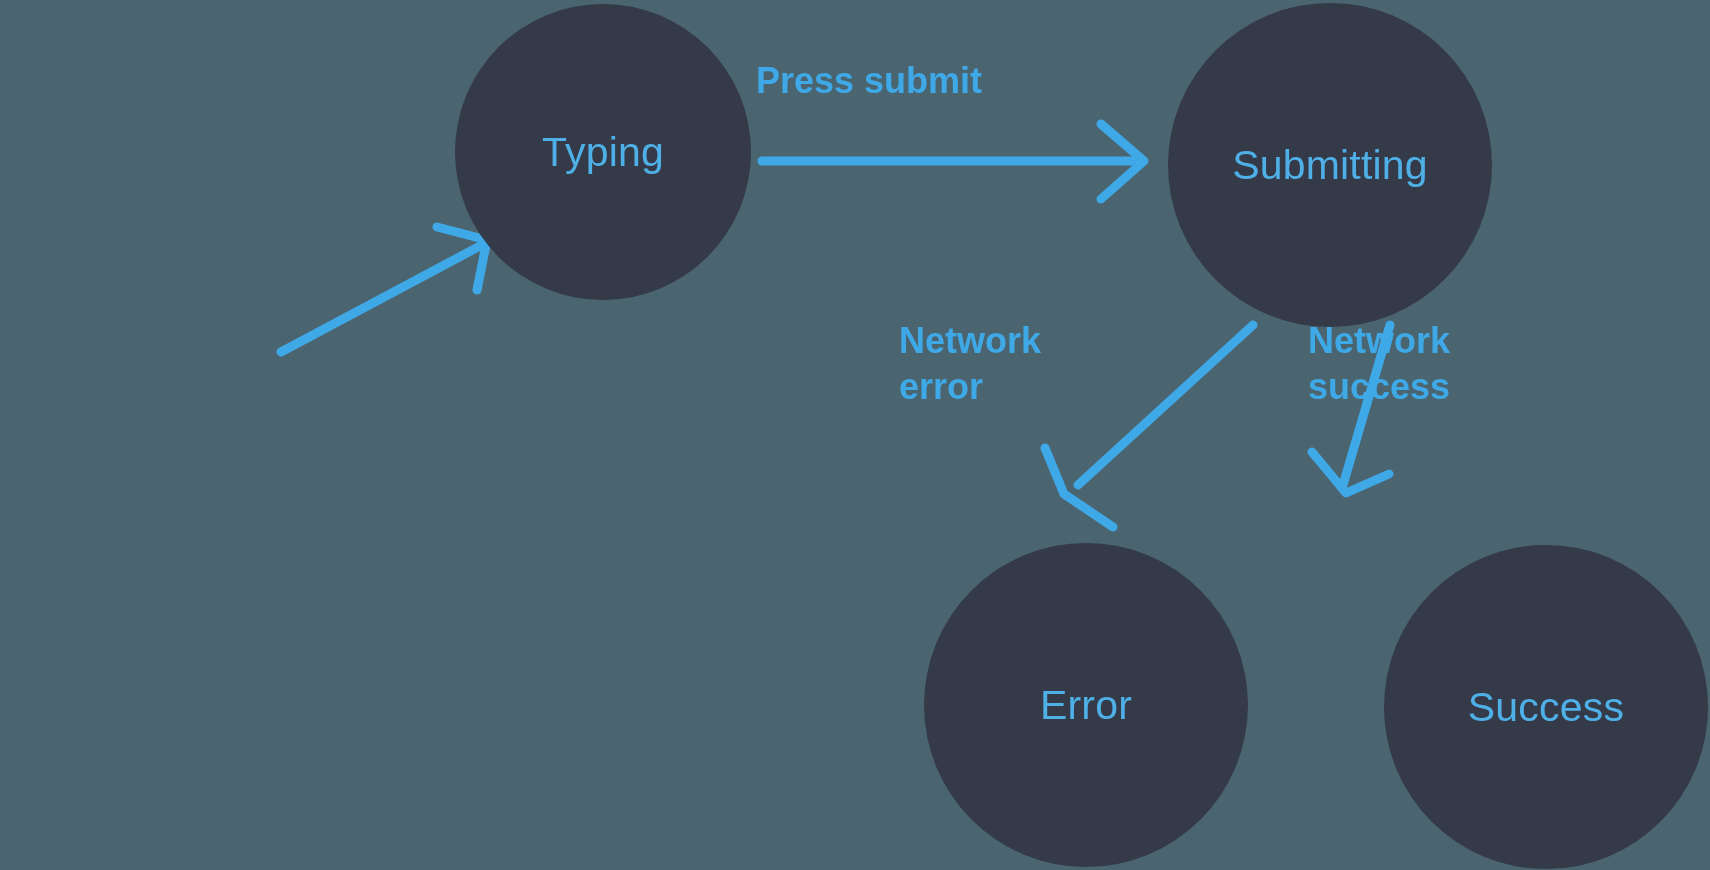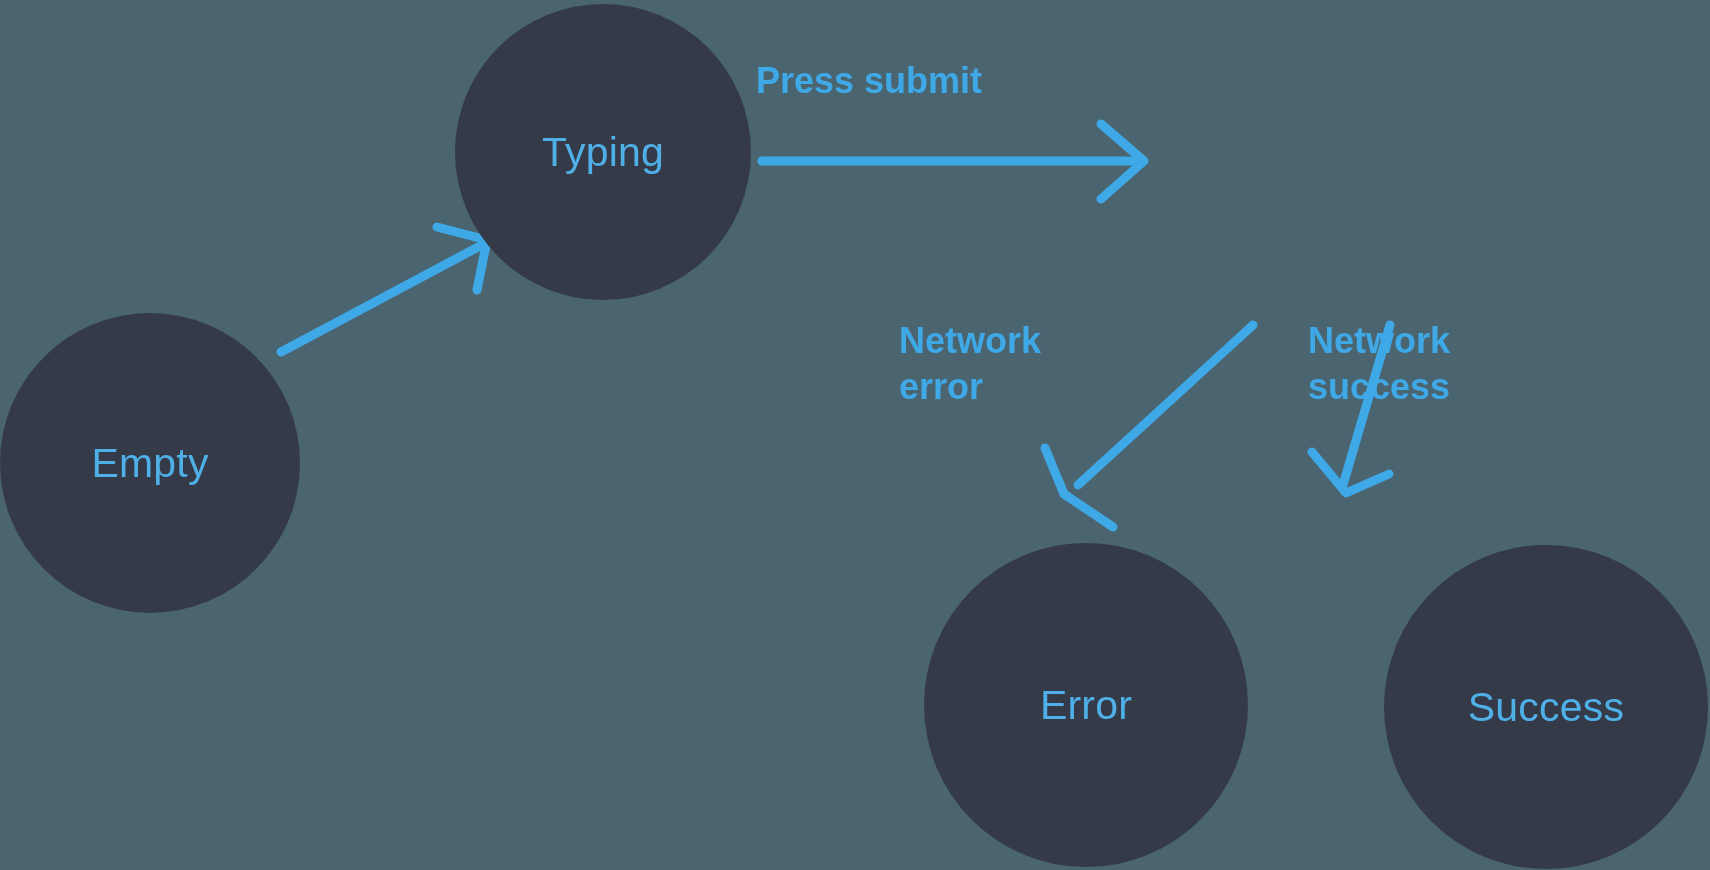--- a/index.html
+++ b/index.html
@@ -72,28 +72,28 @@
       <line x1="1253" y1="325" x2="1078" y2="485" stroke="#3fa9e8" stroke-width="9" stroke-linecap="round"></line>
       <polyline points="1045,448 1064,494 1113,527" fill="none" stroke="#3fa9e8" stroke-width="9" stroke-linecap="round" stroke-linejoin="round"></polyline>
     </g>
 
     <g>
       <line x1="1390" y1="325" x2="1343" y2="485" stroke="#3fa9e8" stroke-width="9" stroke-linecap="round"></line>
       <polyline points="1312,452 1346,493 1389,474" fill="none" stroke="#3fa9e8" stroke-width="9" stroke-linecap="round" stroke-linejoin="round"></polyline>
     </g>
   </svg>
 
-  <div class="node" style="left:0px; top:313px; width:300px; height:300px;">
-    <span class="node-label">Empty</span>
-  </div>
 
   <div class="node" style="left:455px; top:4px; width:296px; height:296px;">
     <span class="node-label">Typing</span>
   </div>
 
+  <div class="node" style="left:1168px; top:3px; width:324px; height:324px;">
+    <span class="node-label">Submitting</span>
+  </div>
 
   <div class="node" style="left:924px; top:543px; width:324px; height:324px;">
     <span class="node-label">Error</span>
   </div>
 
   <div class="node" style="left:1384px; top:545px; width:324px; height:324px;">
     <span class="node-label">Success</span>
   </div>
 
 

